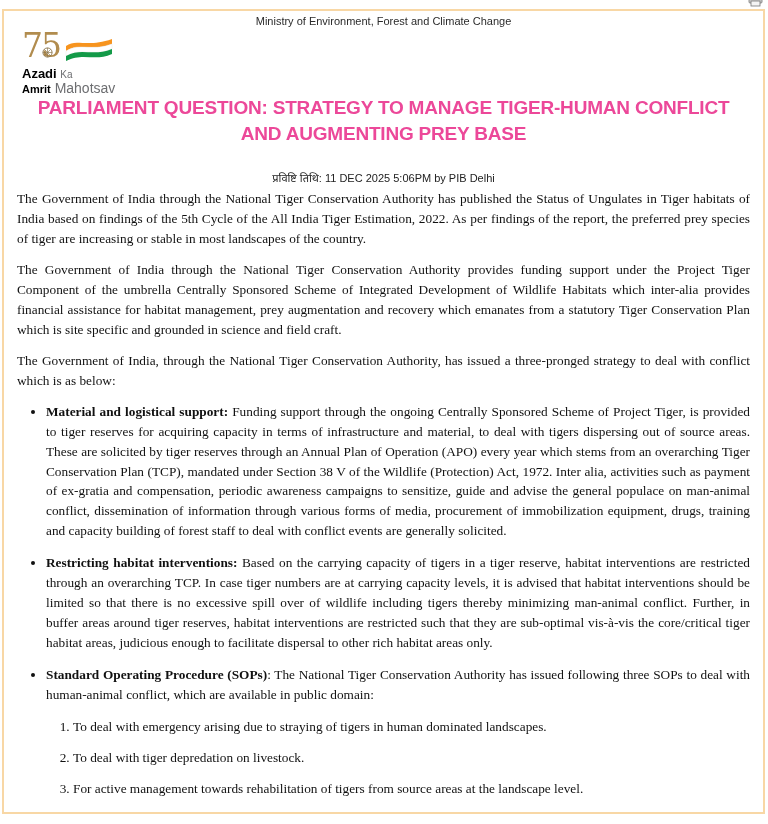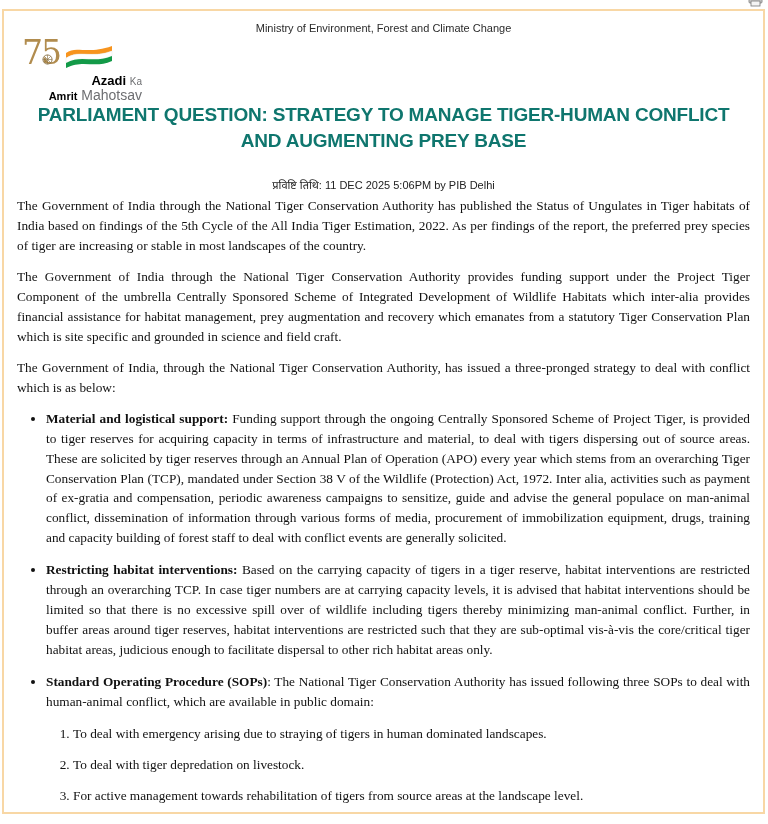--- a/index.html
+++ b/index.html
@@ -16,33 +16,33 @@
   
   .printer {
     position: absolute; top: -7px; right: 5px;
     width: 15px; height: 14px; cursor: pointer; z-index: 5;
   }
 
   .frame {
     position: absolute; left: 2px; right: 3px; top: 9px; bottom: 10px;
     border: 2px solid #f8d7a5;
     background: #fff;
-    padding: 9px 13px 0 13px;
+    padding: 2px 13px 0 13px;
     overflow: hidden;
   }
 
   .ministry {
     text-align: center;
     font-size: 11px;
     color: #2b2b2b;
     margin: 2px 0 4px 0;
   }
 
   
-  .logo { margin: 2px 0 2px 5px; width: 120px; position: relative; height: 58px; text-align: right; }
+  .logo { margin: 2px 0 2px 5px; width: 120px; position: relative; height: 58px; }
   .logo-top { display: flex; align-items: flex-start; height: 34px; }
   .logo-75 {
     font-family: "DejaVu Serif", serif;
     font-size: 33px; line-height: 30px;
     color: #b18c4e; font-weight: 400;
     letter-spacing: -2px;
     position: relative;
   }
   .chakra {
     position: absolute; left: 20px; top: 13px;
@@ -130,21 +130,21 @@
     <div class="logo-line1">
       <span class="gold">Azadi</span>
       <span class="gray logo-ka">Ka</span>
     </div>
     <div class="logo-line2">
       <span class="gold logo-amrit">Amrit</span>
       <span class="gray">Mahotsav</span>
     </div>
   </div>
 
-  <h1 class="title" style="color: #0f766e;">PARLIAMENT QUESTION: STRATEGY TO MANAGE TIGER-HUMAN CONFLICT AND AUGMENTING PREY BASE</h1>
+  <h1 class="title" style="color: #ec4899;">PARLIAMENT QUESTION: STRATEGY TO MANAGE TIGER-HUMAN CONFLICT AND AUGMENTING PREY BASE</h1>
 
   <div class="posted">प्रविष्टि तिथि: 11 DEC 2025 5:06PM by PIB Delhi</div>
 
   <div class="copy">
     <p>The Government of India through the National Tiger Conservation Authority has published the Status of Ungulates in Tiger habitats of India based on findings of the 5th Cycle of the All India Tiger Estimation, 2022. As per findings of the report, the preferred prey species of tiger are increasing or stable in most landscapes of the country.</p>
     <p>The Government of India through the National Tiger Conservation Authority provides funding support under the Project Tiger Component of the umbrella Centrally Sponsored Scheme of Integrated Development of Wildlife Habitats which inter-alia provides financial assistance for habitat management, prey augmentation and recovery which emanates from a statutory Tiger Conservation Plan which is site specific and grounded in science and field craft.</p>
     <p>The Government of India, through the National Tiger Conservation Authority, has issued a three-pronged strategy to deal with conflict which is as below:</p>
 
     <ul class="strategy">
       <li><span class="lead">Material and logistical support:</span><span> Funding support through the ongoing Centrally Sponsored Scheme of Project Tiger, is provided to tiger reserves for acquiring capacity in terms of infrastructure and material, to deal with tigers dispersing out of source areas.  These are solicited by tiger reserves through an Annual Plan of Operation (APO) every year which stems from an overarching Tiger Conservation Plan (TCP), mandated under Section 38 V of the Wildlife (Protection) Act, 1972. Inter alia, activities such as payment of ex-gratia and compensation, periodic awareness campaigns to sensitize, guide and advise the general populace on man-animal conflict, dissemination of information through various forms of media, procurement of immobilization equipment, drugs, training and capacity building of forest staff to deal with conflict events are generally solicited.</span></li>

